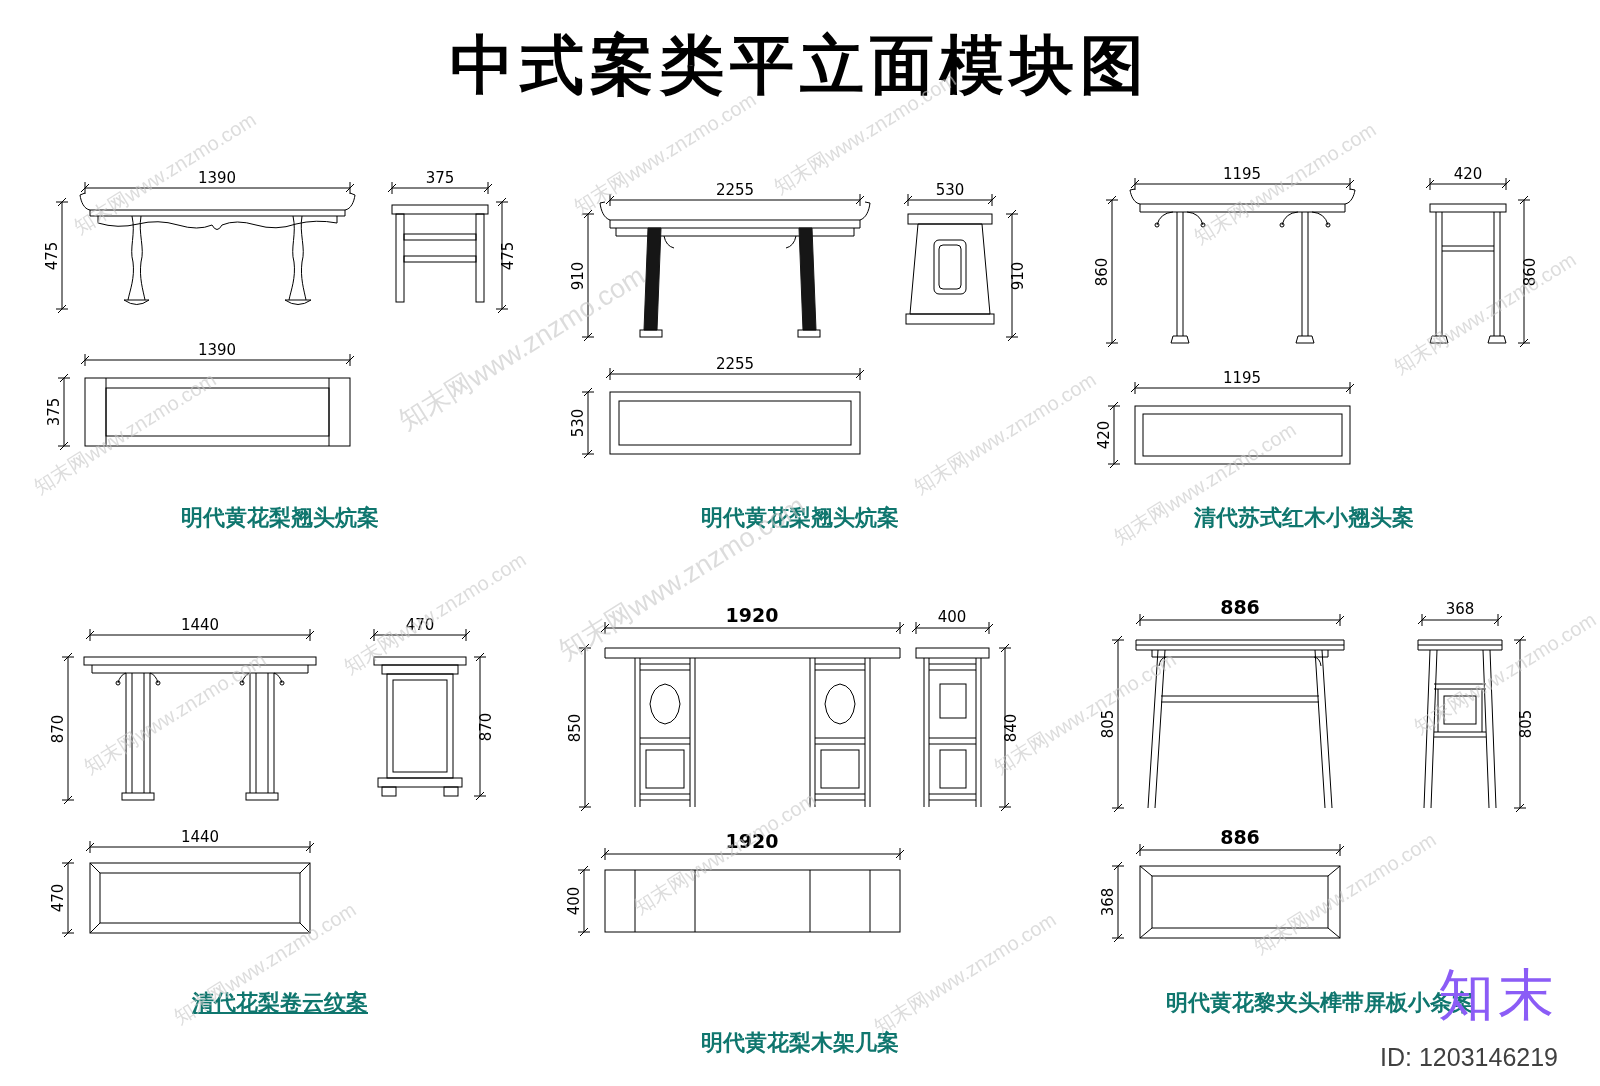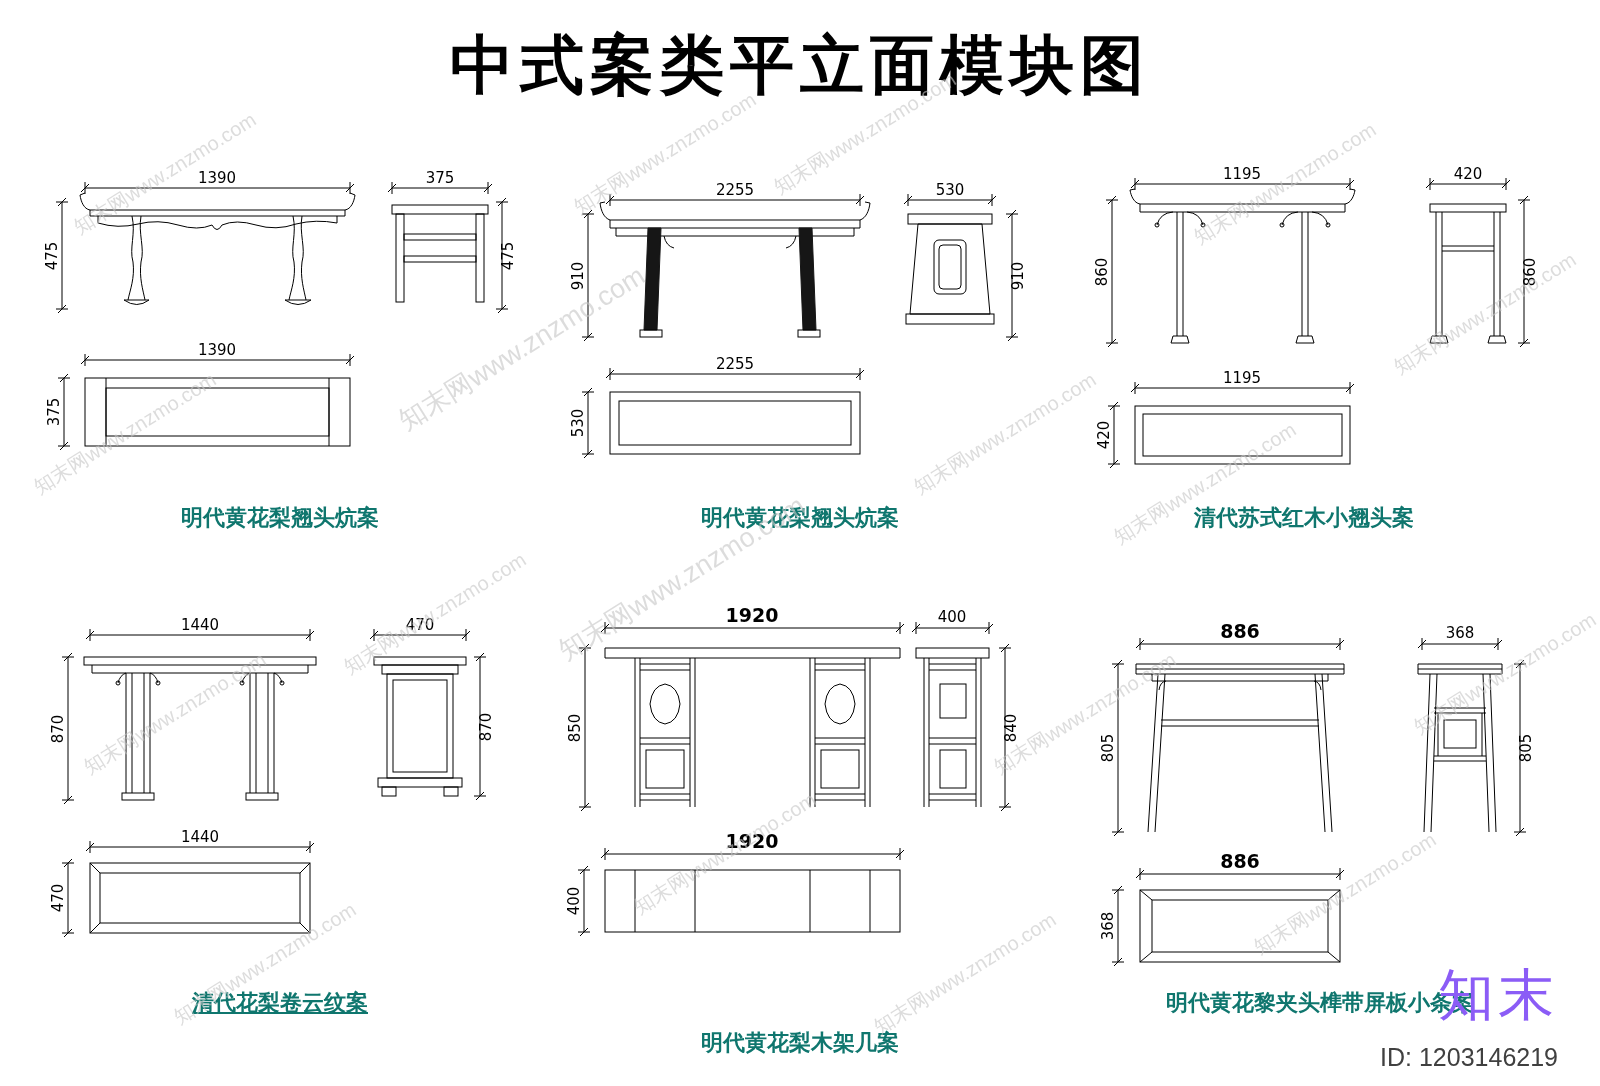--- a/index.html
+++ b/index.html
@@ -496,21 +496,21 @@
           <line x1="18" y1="340" x2="30" y2="340"></line>
       <line x1="20" y1="282" x2="28" y2="274"></line>
           <line x1="20" y1="344" x2="28" y2="336"></line>
       <text class="dimt" x="19" y="309" transform="rotate(-90 19 309)">400</text>
     </g>
   </g>
 </svg>
 </div>
 <div class="caption" style="left:560px;top:988px;width:480px;margin-top:40px;">明代黄花梨木架几案</div>
 
-<div class="cell" style="left:1080px;top:604px;">
+<div class="cell" style="left:1080px;top:580px;">
 <svg width="500" height="385" viewBox="0 0 500 385">
   <g>
     <g>
       <line x1="60" y1="40" x2="260" y2="40"></line>
           <line x1="60" y1="34" x2="60" y2="46"></line>
           <line x1="260" y1="34" x2="260" y2="46"></line>
       <line x1="56" y1="44" x2="64" y2="36"></line>
           <line x1="256" y1="44" x2="264" y2="36"></line>
       <text class="dimt big" x="160" y="34">886</text>
     </g>

